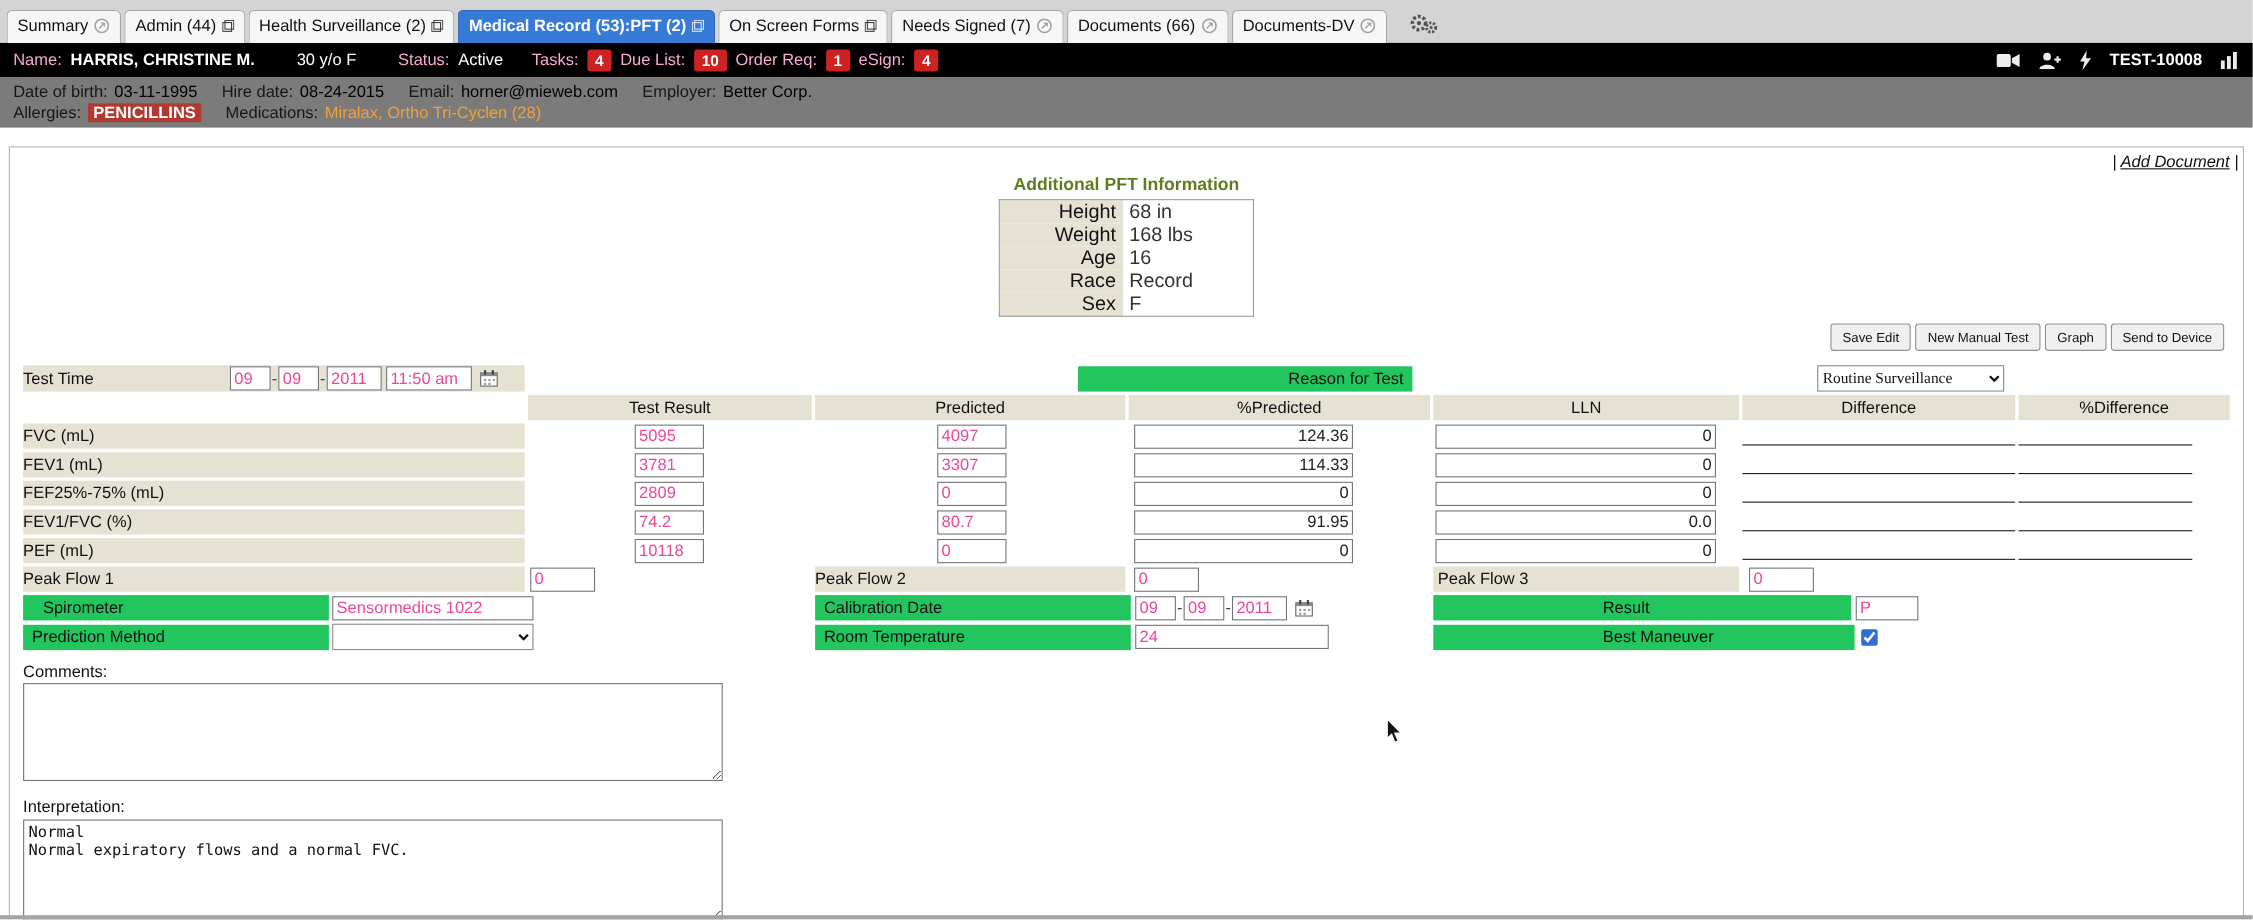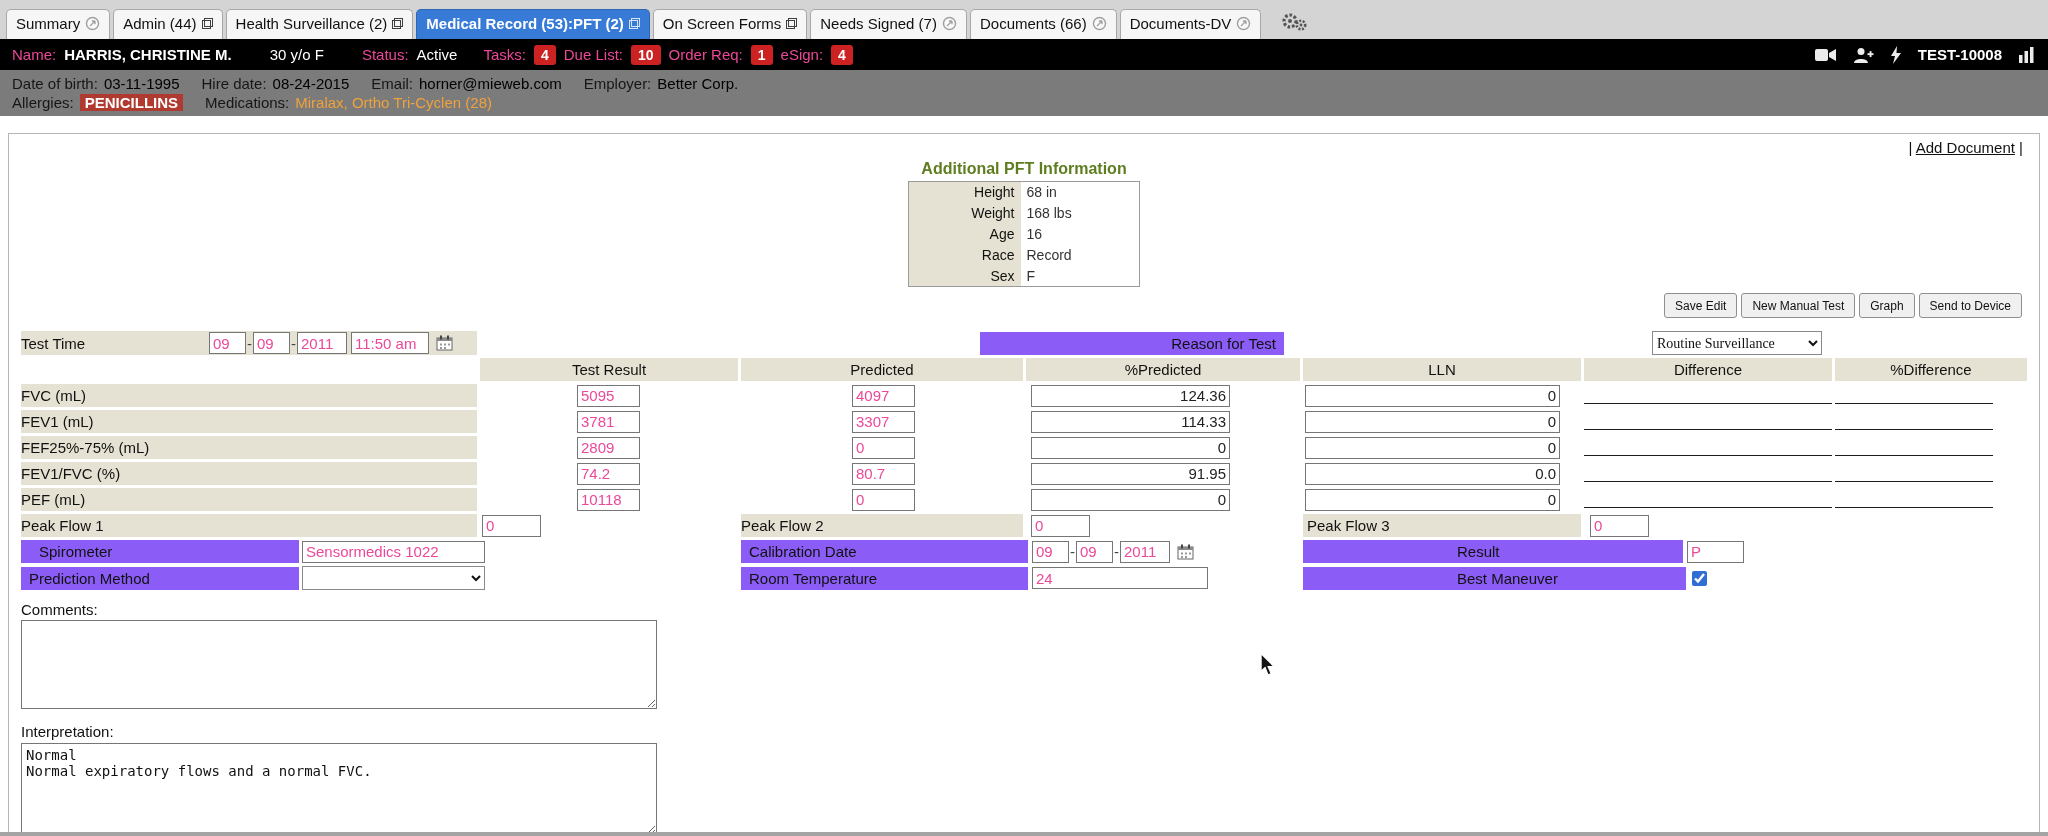--- a/index.html
+++ b/index.html
@@ -21,21 +21,21 @@
   }
   .tab.active { background:#377bd6; border-color:#2f66b5; color:#ffffff; font-weight:bold; }
   .tab .ticon { display:inline-flex; opacity:.8; }
   .gearbox { margin-left:16px; margin-bottom:6px; display:inline-flex; align-items:center; }
 
   
   .pbar {
     height:31px; background:#000; color:#fff; display:flex; align-items:center;
     padding:0 12px; gap:8px;
   }
-  .plabel { color:#ec4899; }
+  .plabel { color:#f9a8d4; }
   .pval { color:#fff; }
   .pname { font-weight:bold; }
   .gap-lg { margin-left:30px; }
   .gap-md { margin-left:18px; }
   .badge {
     background:#cc2222; color:#fff; font-weight:bold; border-radius:3px;
     padding:1px 7px; font-size:14px; line-height:18px;
   }
   .pbar-right { margin-left:auto; display:flex; align-items:center; gap:16px; }
   .pbar-right svg { display:block; }
@@ -48,42 +48,42 @@
   .igap { margin-left:16px; }
   .chip-allergy { background:#b03a30; color:#fff; font-weight:bold; padding:0 5px; line-height:17px; }
   .med { color:#f0a23c; }
 
   
   .content { background:#fff; height:728px; }
   .panel {
     position:relative; margin:17px 8px 0 8px; height:708px;
     border:1px solid #b5b5b5; background:#fff;
   }
-  .adddoc { position:absolute; top:5px; right:16px; color:#111; }
+  .adddoc { position:absolute; top:5px; right:4px; color:#111;font-style:italic; }
   .adddoc a { color:#111; text-decoration:underline; cursor:pointer; }
 
   .pftbox { width:232px; margin:26px auto 0 auto; }
   .pfttitle { text-align:center; color:#5f7d1f; font-weight:bold; font-size:16px; margin-bottom:3px; }
-  .pfttable { border-collapse:collapse; width:100%; border:1px solid #9b9b9b; font-size:14px; }
+  .pfttable { border-collapse:collapse; width:100%; border:1px solid #9b9b9b; font-size:18px; }
   .pfttable td { height:21px; padding:0 6px; }
   .pfttable td.pl { background:#e6e2d3; text-align:right; width:112px; color:#111; }
   .pfttable td.pv { background:#fff; text-align:left; color:#333; }
 
   .btnrow { display:flex; justify-content:flex-end; gap:4px; padding-right:17px; margin-top:6px; }
   .btnrow button {
     font-family:"Liberation Sans", sans-serif; font-size:12px; color:#111;
     background:#f0f0f0; border:1px solid #8f8f8f; border-radius:3px; padding:3px 10px; height:25px; cursor:pointer;
   }
 
   
   table.main { border-collapse:separate; border-spacing:3px; margin:10px 0 0 9px; table-layout:fixed; }
   table.main td { height:23px; padding:0; vertical-align:middle; font-size:15px; }
   td.lab { background:#e6e2d3; padding-left:8px; }
   td.hdr { background:#e6e2d3; text-align:center; }
-  .blk { background:#8b5cf6; height:23px; display:inline-flex; align-items:center; flex:none; }
+  .blk { background:#22c55e; height:23px; display:inline-flex; align-items:center; flex:none; }
   .fx { display:flex; align-items:center; }
   input[type="text"] {
     font-family:"Liberation Sans", sans-serif; font-size:15px; height:22px;
     border:1px solid #767676; background:#fff; padding:0 3px; color:#ec4899;
   }
   input.rt { text-align:right; color:#222; }
   .w-sm { width:63px; } .w-d { width:37px; } .w-y { width:50px; } .w-t { width:78px; }
   .w-pct { width:199px; } .w-lln { width:255px; } .w-pf { width:59px; }
   .w-spiro { width:183px; } .w-room { width:176px; } .w-res { width:57px; }
   .ml-tr { margin-left:97px; } .ml-pr { margin-left:111px; } .ml-pp { margin-left:5px; } .ml-ll { margin-left:2px; }

